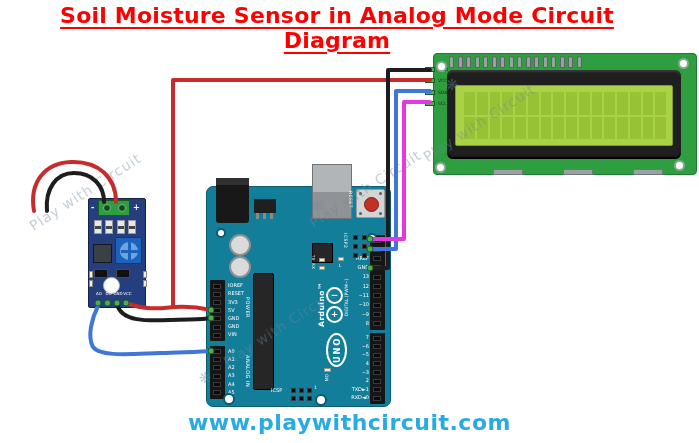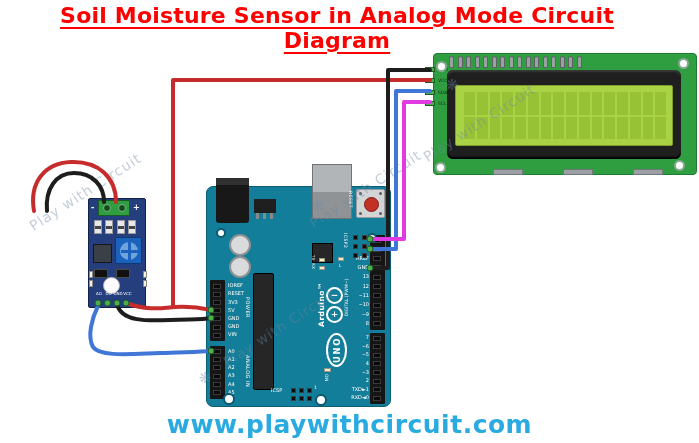--- a/index.html
+++ b/index.html
@@ -1,21 +1,21 @@
 <!DOCTYPE html>
 <html><head>
 <meta charset="utf-8">
 <style>
   html,body{margin:0;padding:0;background:#fff;}
   body{width:699px;height:443px;overflow:hidden;font-family:"DejaVu Sans",sans-serif;}
   .stage{position:relative;width:699px;height:443px;background:#fff;}
   .abs{position:absolute;box-sizing:border-box;}
   .title{left:0;top:3px;width:649px;text-align:center;font-size:22px;font-weight:bold;color:#ff0000;
          text-decoration:underline;text-decoration-thickness:2px;text-underline-offset:4px;letter-spacing:.2px;padding-left:25px;}
-  .url{left:0;top:410px;width:699px;text-align:center;font-size:25px;font-weight:bold;color:#29abe2;letter-spacing:.5px;}
+  .url{left:0;top:410px;width:699px;text-align:center;font-size:22px;font-weight:bold;color:#29abe2;letter-spacing:.5px;}
   .lcd-board{left:433px;top:53px;width:264px;height:122px;background:#2f9e41;border:1px solid #1e7c30;border-radius:4px;}
   .lcd-bezel{left:13px;top:16px;width:234px;height:89px;background:#1f1f1f;border-radius:6px;box-shadow:inset 0 2px 2px #3a3a3a, inset 0 -2px 2px #000;}
   .lcd-screen{left:8px;top:15px;width:218px;height:61px;background:#a9d344;border:1px solid #7e9e2c;border-radius:2px;}
   .lcd-grid{left:8px;top:6px;width:202px;height:47px;display:grid;grid-template-columns:repeat(16,1fr);grid-template-rows:repeat(2,1fr);gap:2px;}
   .lcd-cell{background:#97c235;}
   .lcd-hole{width:11px;height:11px;border-radius:50%;background:#fff;border:2px solid #8aa893;}
   .lcd-pinstud{width:5px;height:12px;background:#9ba0a3;border:1px solid #5f6366;border-radius:3px 3px 1px 1px;}
   .lcd-stub{width:10px;height:5px;background:#4cae4f;border:1px solid #1c5e21;}
   .lcd-pinlabel{font-size:4.5px;color:#0d2d14;line-height:5px;}
   .lcd-pad{height:6px;background:#9aa0a4;border:1px solid #70767a;}

